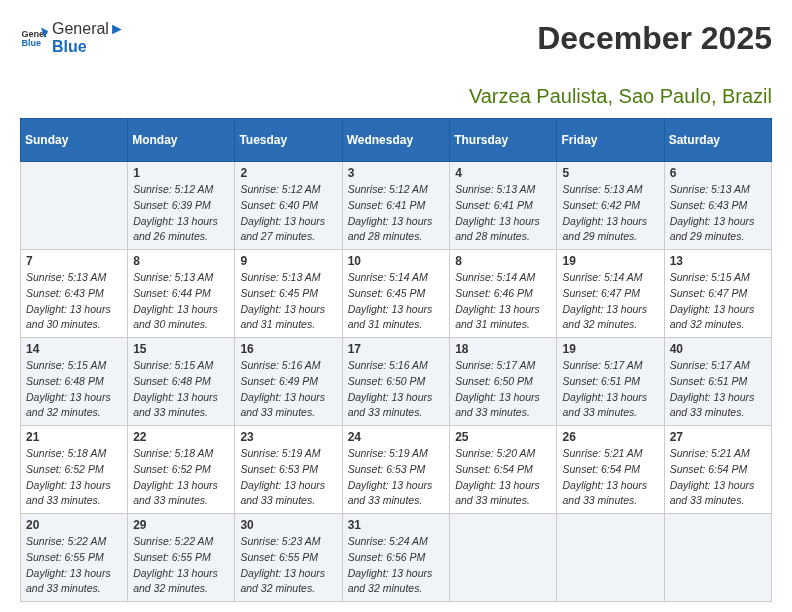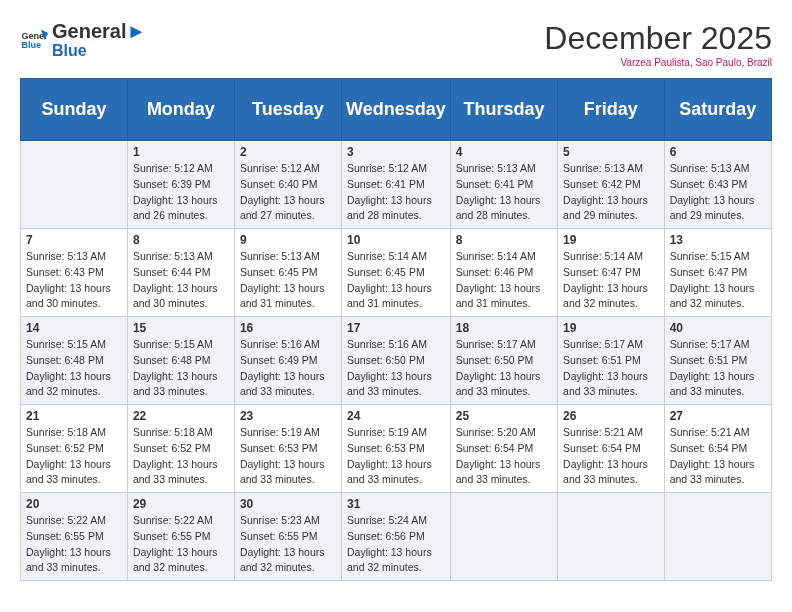--- a/index.html
+++ b/index.html
@@ -23,38 +23,39 @@
     .logo-icon {
       width: 28px;
       height: 28px;
       margin-right: 4px;
     }
     .title-section {
       text-align: right;
     }
     .month-title {
       font-size: 32px;
-      font-weight: normal;
+      font-weight: bold;
       color: #333;
     }
     .location {
-      font-size: 10px;
-      color: #be185d;
+      font-size: 20px;
+      color: #4d7c0f;
+      margin-top: 28px;
     }
     table {
       width: 100%;
       border-collapse: collapse;
       border: 1px solid #ccc;
     }
     th {
       background-color: #2a6db5;
       color: #fff;
-      text-align: center;
-      padding: 20px 4px;
-      font-size: 18px;
+      text-align: left;
+      padding: 14px 4px;
+      font-size: 12px;
       font-weight: bold;
       border: 1px solid #1e5a9e;
     }
     td {
       border: 1px solid #ccc;
       vertical-align: top;
       padding: 4px 5px;
       font-size: 10.5px;
       color: #333;
       height: 85px;
@@ -65,20 +66,21 @@
     }
     .day-num {
       font-size: 12px;
       font-weight: bold;
       color: #333;
       margin-bottom: 2px;
     }
     .day-info {
       line-height: 1.5;
       font-size: 10.5px;
+      font-style: italic;
     }
     .row-shaded td {
       background-color: #f0f4f8;
     }
     .row-white td {
       background-color: #ffffff;
     }
     .row-shaded td.empty {
       background-color: #f0f4f8;
     }
@@ -88,21 +90,21 @@
 
 <div class="header">
   <div class="logo">
     <svg class="logo-icon" viewBox="0 0 40 40">
       <rect x="0" y="0" width="40" height="40" fill="white"></rect>
       <text x="2" y="18" font-size="13" font-weight="bold" fill="#333">General</text>
       <text x="2" y="32" font-size="13" font-weight="bold" fill="#1a6bbf">Blue</text>
       <polygon points="30,5 40,10 35,20" fill="#1a6bbf"></polygon>
     </svg>
     <div>
-      <div style="font-size:20px;font-weight:bold;color:#333;line-height:1.1;">
+      <div style="font-size:16px;font-weight:normal;color:#333;line-height:1.1;">
         General<span style="color:#1a6bbf;">►</span>
       </div>
       <div style="font-size:16px;font-weight:bold;color:#1a6bbf;line-height:1.1;">Blue</div>
     </div>
   </div>
   <div class="title-section">
     <div class="month-title">December 2025</div>
     <div class="location">Varzea Paulista, Sao Paulo, Brazil</div>
   </div>
 </div>

